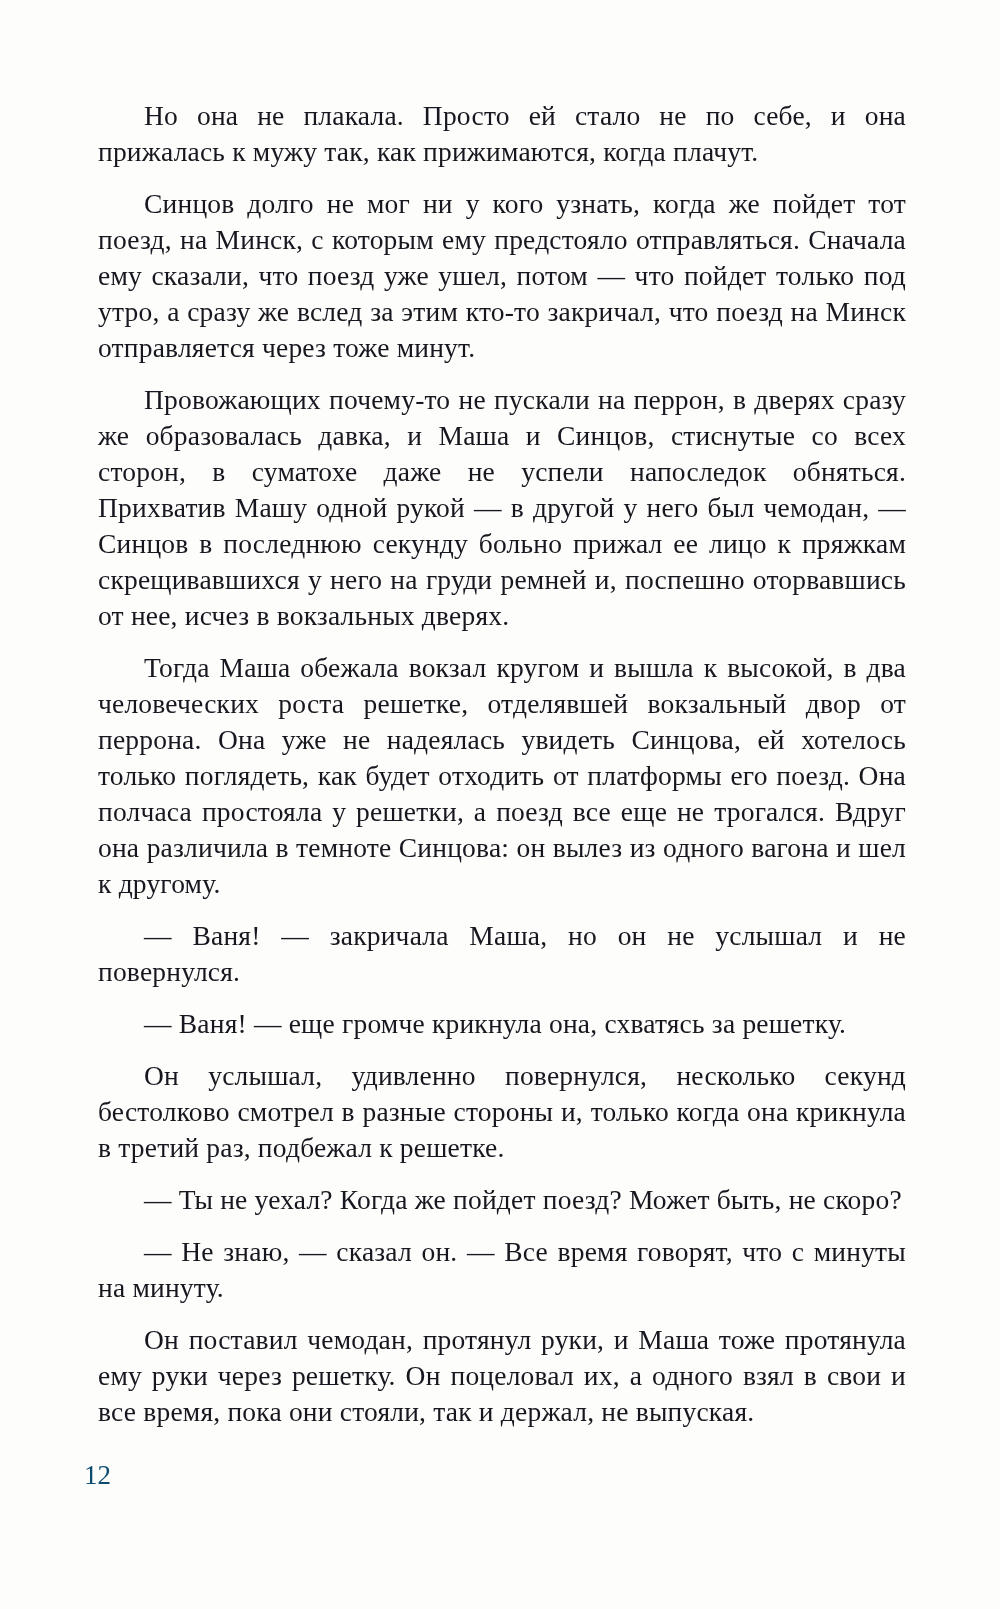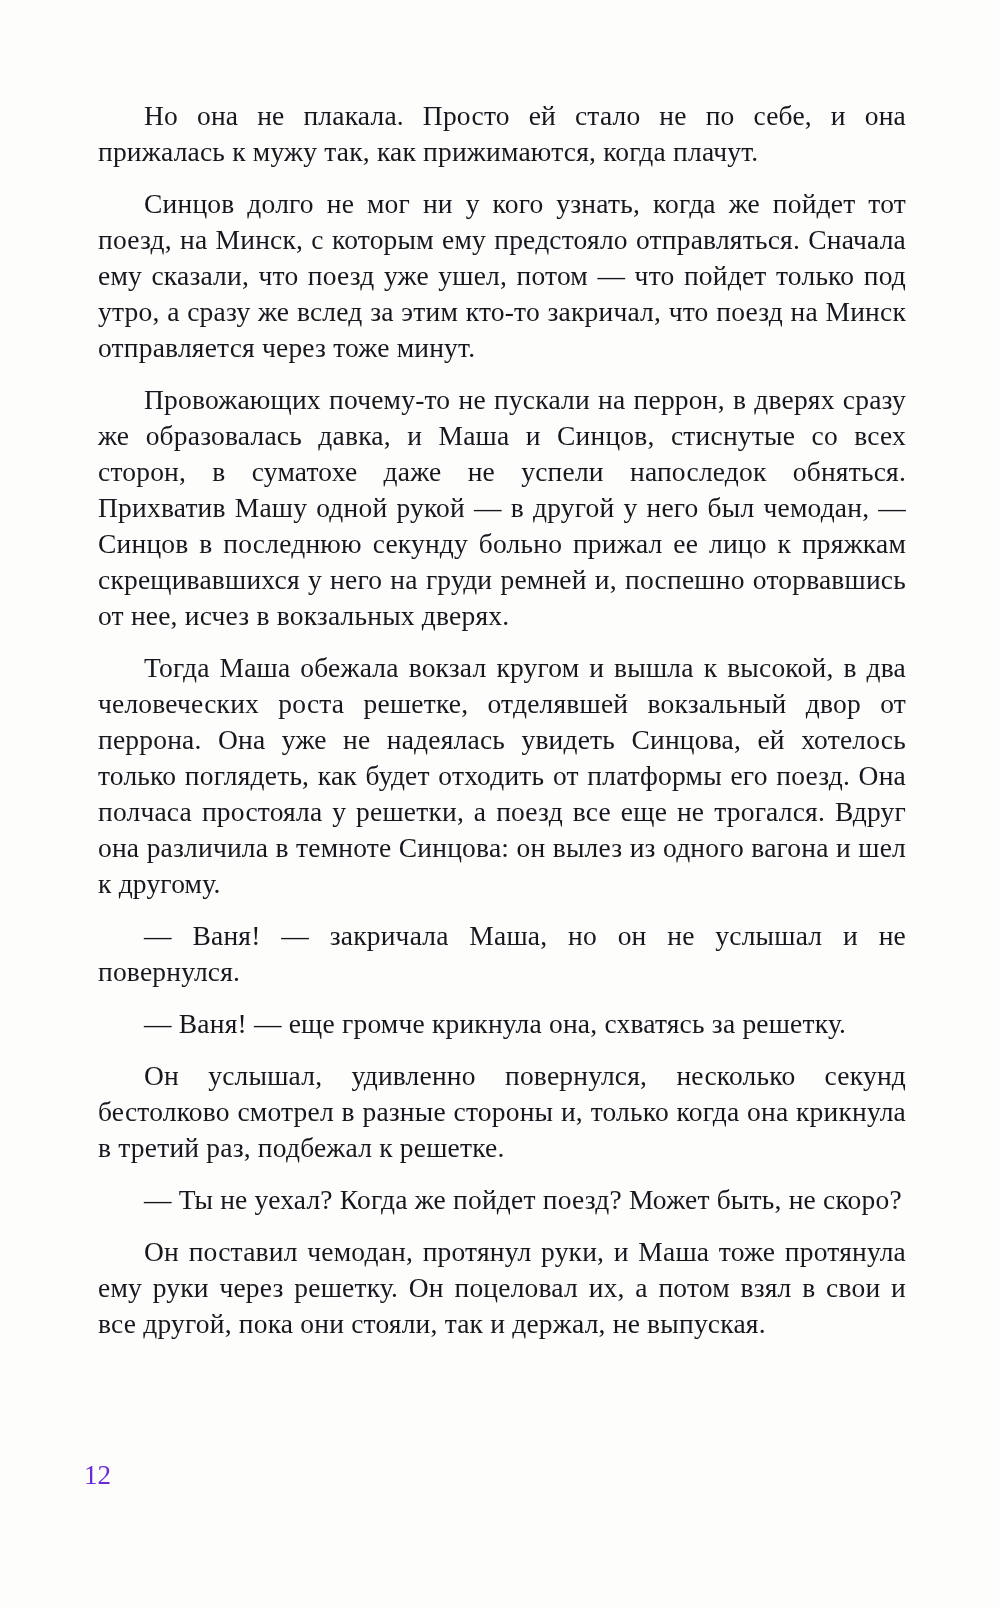--- a/index.html
+++ b/index.html
@@ -33,32 +33,33 @@
   .text-block p {
     margin: 16px;
     text-indent: 46px;
     hyphens: auto;
   }
   .page-number {
     position: absolute;
     left: 84px;
     top: 1460px;
     font-size: 27px;
-    color: #6d28d9;
+    color: #0c4a6e;
   }
 </style>
 </head>
 <body>
 
 <div class="page">
   <div class="text-block">
       <p>Но она не плакала. Просто ей стало не по себе, и она прижалась к мужу так, как прижимаются, когда плачут.</p>
       <p>Синцов долго не мог ни у кого узнать, когда же пойдет тот поезд, на Минск, с которым ему предстояло отправляться. Сначала ему сказали, что поезд уже ушел, потом — что пойдет только под утро, а сразу же вслед за этим кто-то закричал, что поезд на Минск отправляется через тоже минут.</p>
       <p>Провожающих почему-то не пускали на перрон, в дверях сразу же образовалась давка, и Маша и Синцов, стиснутые со всех сторон, в суматохе даже не успели напоследок обняться. Прихватив Машу одной рукой — в другой у него был чемодан, — Синцов в последнюю секунду больно прижал ее лицо к пряжкам скрещивавшихся у него на груди ремней и, поспешно оторвавшись от нее, исчез в вокзальных дверях.</p>
       <p>Тогда Маша обежала вокзал кругом и вышла к высокой, в два человеческих роста решетке, отделявшей вокзальный двор от перрона. Она уже не надеялась увидеть Синцова, ей хотелось только поглядеть, как будет отходить от платформы его поезд. Она полчаса простояла у решетки, а поезд все еще не трогался. Вдруг она различила в темноте Синцова: он вылез из одного вагона и шел к другому.</p>
       <p>— Ваня! — закричала Маша, но он не услышал и не повернулся.</p>
       <p>— Ваня! — еще громче крикнула она, схватясь за решетку.</p>
       <p>Он услышал, удивленно повернулся, несколько секунд бестолково смотрел в разные стороны и, только когда она крикнула в третий раз, подбежал к решетке.</p>
       <p>— Ты не уехал? Когда же пойдет поезд? Может быть, не скоро?</p>
-      <p>Он поставил чемодан, протянул руки, и Маша тоже протянула ему руки через решетку. Он поцеловал их, а потом взял в свои и все другой, пока они стояли, так и держал, не выпуская.</p>
+      <p>— Не знаю, — сказал он. — Все время говорят, что с минуты на минуту.</p>
+      <p>Он поставил чемодан, протянул руки, и Маша тоже протянула ему руки через решетку. Он поцеловал их, а одного взял в свои и все время, пока они стояли, так и держал, не выпуская.</p>
     </div>
   <div class="page-number">12</div>
 </div>
 
 </body></html>

